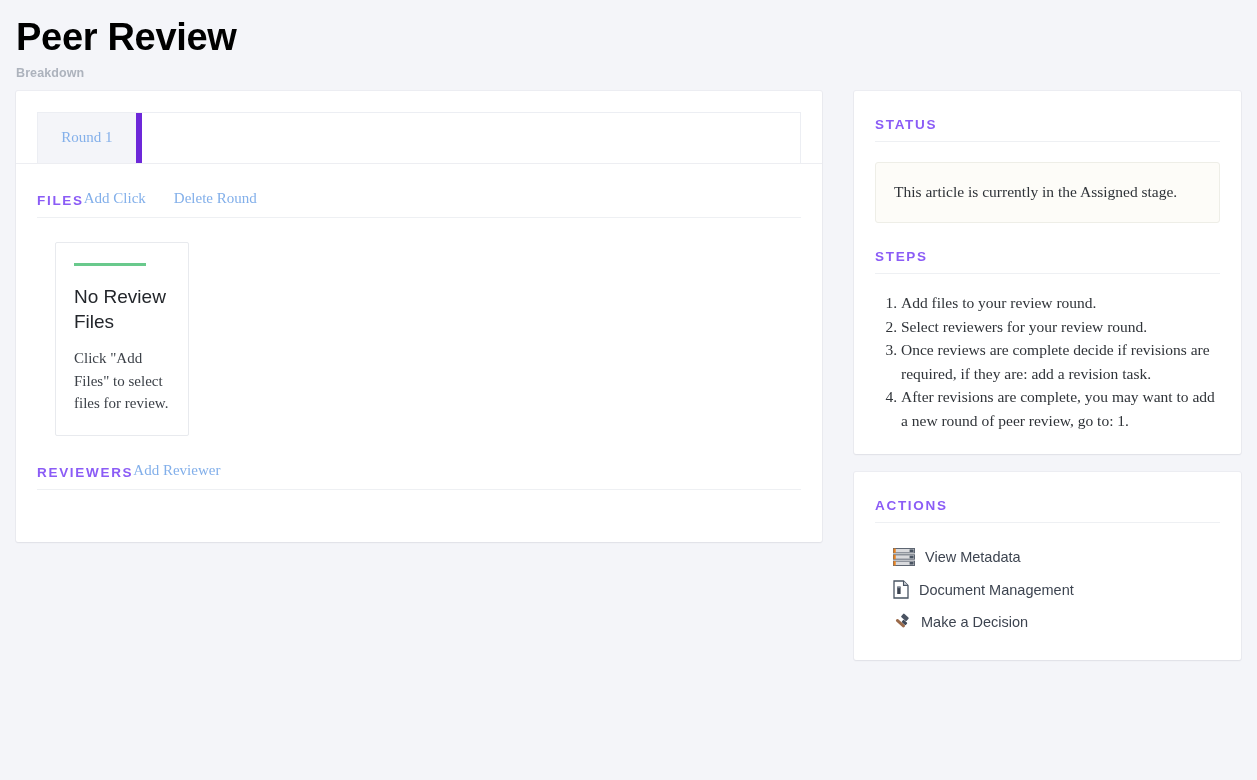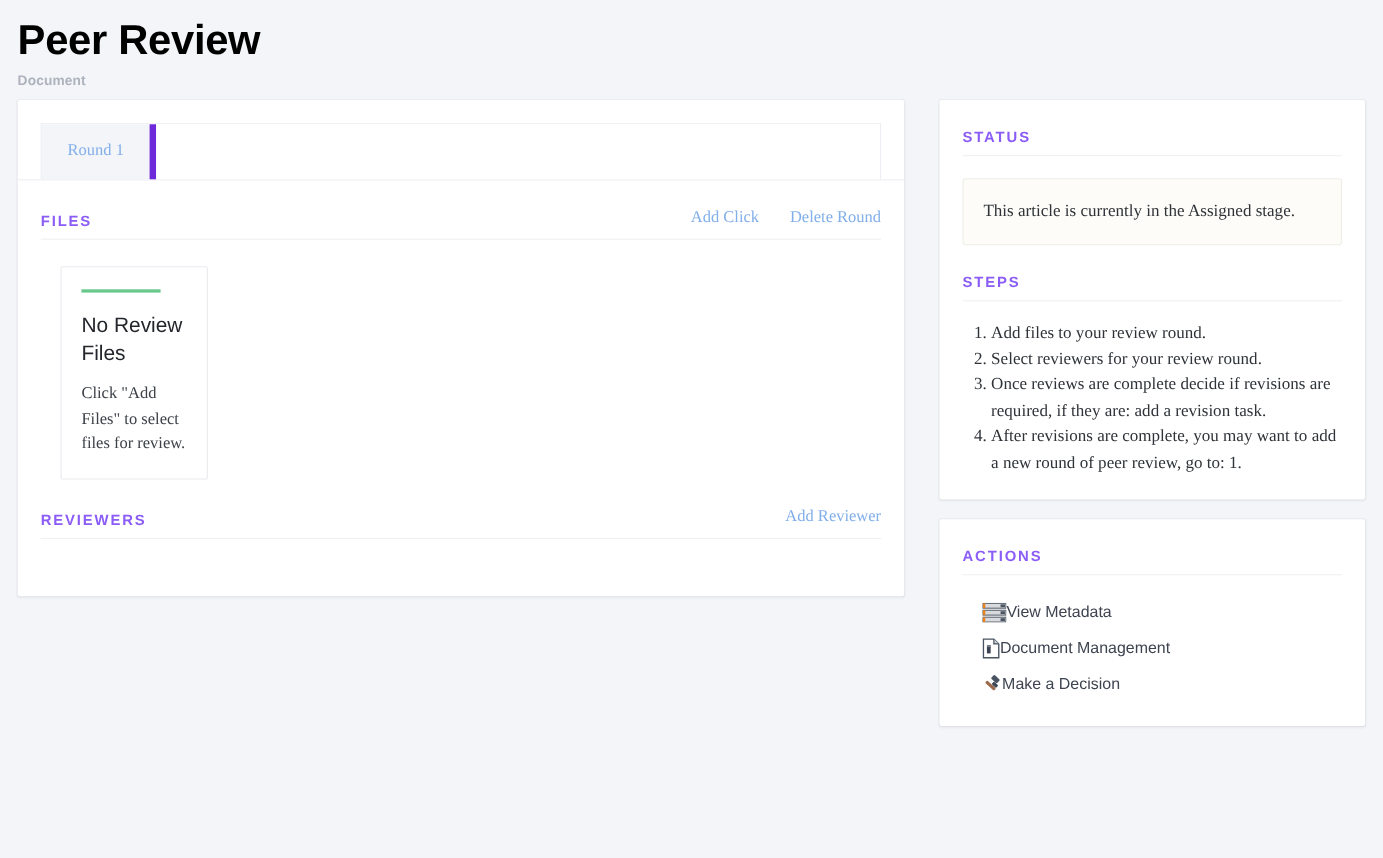--- a/index.html
+++ b/index.html
@@ -75,21 +75,21 @@
   }
   .tab-rest { flex: 1; background: #ffffff; }
 
   
   .section {
     padding: 0 21px;
   }
   .section-head {
     display: flex;
     align-items: flex-end;
-    justify-content: space-between;
+    justify-content: flex-start;
     border-bottom: 1px solid #eef0f3;
     padding: 26px 0 9px 0;
   }
   .section-title {
     font-size: 13.5px;
     font-weight: bold;
     letter-spacing: 1.7px;
     color: #8b5cf6;
   }
   .section-actions { display: flex; gap: 28px; padding-bottom: 1px; }
@@ -160,41 +160,42 @@
     margin: 17px 0 0 0;
     padding-left: 26px;
   }
   .steps-list li { margin-bottom: 0.5px; }
 
   
   .actions-list { margin-top: 18px; }
   .action-item {
     display: flex;
     align-items: center;
+    gap: 10px;
     padding: 7px 0 7px 18px;
     cursor: pointer;
   }
   .action-label {
     font-family: "Liberation Sans", sans-serif;
     font-size: 14.5px;
     color: #3d4450;
   }
   .icon { display: inline-flex; align-items: center; justify-content: center; }
   .icon-server { width: 22px; height: 18px; }
   .icon-doc { width: 16px; height: 19px; }
   .icon-gavel { width: 18px; height: 18px; }
 </style>
 </head>
 <body>
 
 <div class="page">
 
   <div class="page-header">
     <h1 class="page-title">Peer Review</h1>
-    <div class="page-subtitle">Document</div>
+    <div class="page-subtitle">Breakdown</div>
   </div>
 
   <div class="columns">
 
     <div class="col-main">
       <div class="card">
 
         <div class="tabs">
           <div class="tab-strip">
             <div class="tab">

